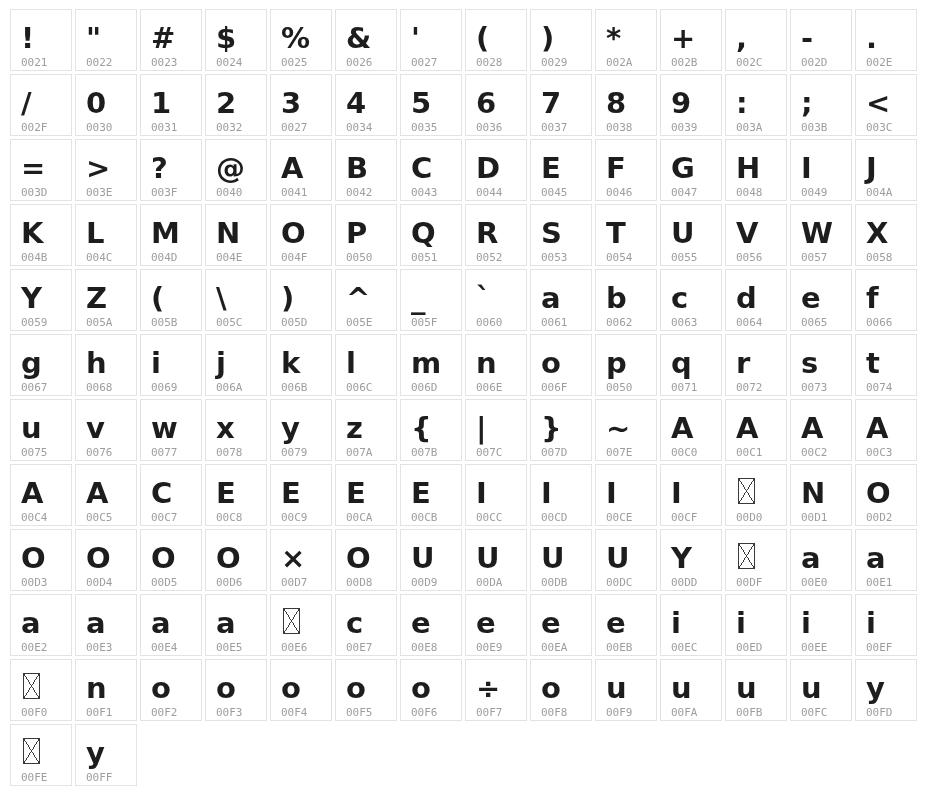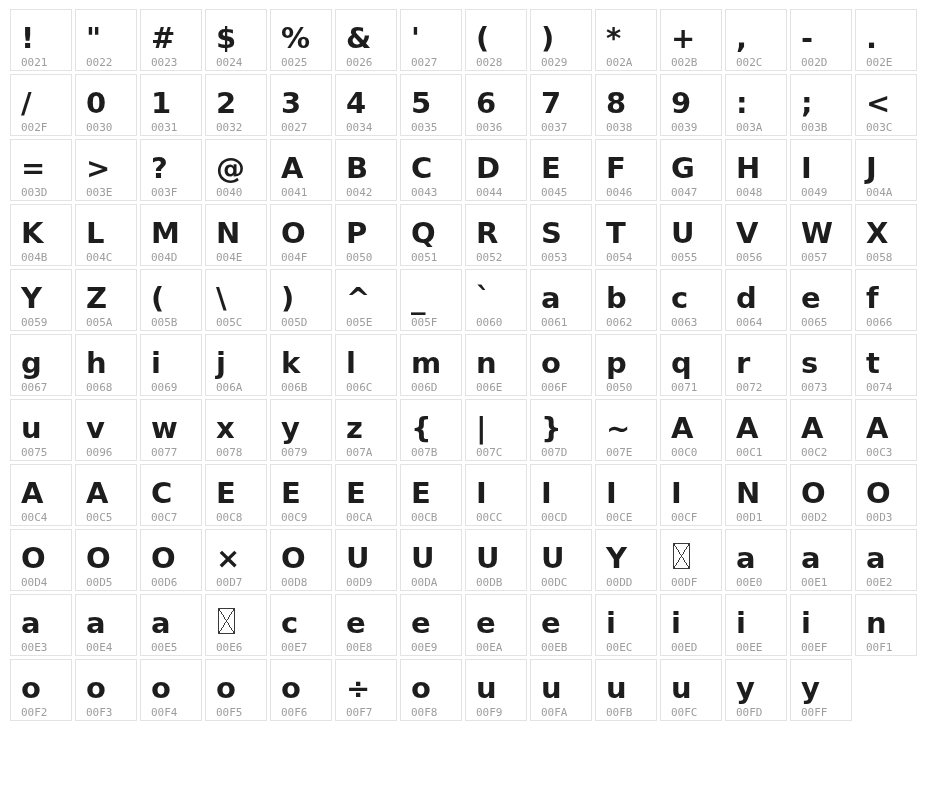--- a/index.html
+++ b/index.html
@@ -384,21 +384,21 @@
       <div class="cell">
     <div class="glyph">t</div>
     <div class="code">0074</div>
   </div>
       <div class="cell">
     <div class="glyph">u</div>
     <div class="code">0075</div>
   </div>
       <div class="cell">
     <div class="glyph">v</div>
-    <div class="code">0096</div>
+    <div class="code">0076</div>
   </div>
       <div class="cell">
     <div class="glyph">w</div>
     <div class="code">0077</div>
   </div>
       <div class="cell">
     <div class="glyph">x</div>
     <div class="code">0078</div>
   </div>
       <div class="cell">
@@ -479,20 +479,24 @@
   </div>
       <div class="cell">
     <div class="glyph">I</div>
     <div class="code">00CE</div>
   </div>
       <div class="cell">
     <div class="glyph">I</div>
     <div class="code">00CF</div>
   </div>
       <div class="cell">
+    <div class="glyph notdef"></div>
+    <div class="code">00D0</div>
+  </div>
+      <div class="cell">
     <div class="glyph">N</div>
     <div class="code">00D1</div>
   </div>
       <div class="cell">
     <div class="glyph">O</div>
     <div class="code">00D2</div>
   </div>
       <div class="cell">
     <div class="glyph">O</div>
     <div class="code">00D3</div>
@@ -599,20 +603,24 @@
   </div>
       <div class="cell">
     <div class="glyph">i</div>
     <div class="code">00EE</div>
   </div>
       <div class="cell">
     <div class="glyph">i</div>
     <div class="code">00EF</div>
   </div>
       <div class="cell">
+    <div class="glyph notdef"></div>
+    <div class="code">00F0</div>
+  </div>
+      <div class="cell">
     <div class="glyph">n</div>
     <div class="code">00F1</div>
   </div>
       <div class="cell">
     <div class="glyph">o</div>
     <div class="code">00F2</div>
   </div>
       <div class="cell">
     <div class="glyph">o</div>
     <div class="code">00F3</div>
@@ -649,19 +657,23 @@
     <div class="glyph">u</div>
     <div class="code">00FB</div>
   </div>
       <div class="cell">
     <div class="glyph">u</div>
     <div class="code">00FC</div>
   </div>
       <div class="cell">
     <div class="glyph">y</div>
     <div class="code">00FD</div>
+  </div>
+      <div class="cell">
+    <div class="glyph notdef"></div>
+    <div class="code">00FE</div>
   </div>
       <div class="cell">
     <div class="glyph">y</div>
     <div class="code">00FF</div>
   </div>
     </div>
 </main>
 
 </body></html>

